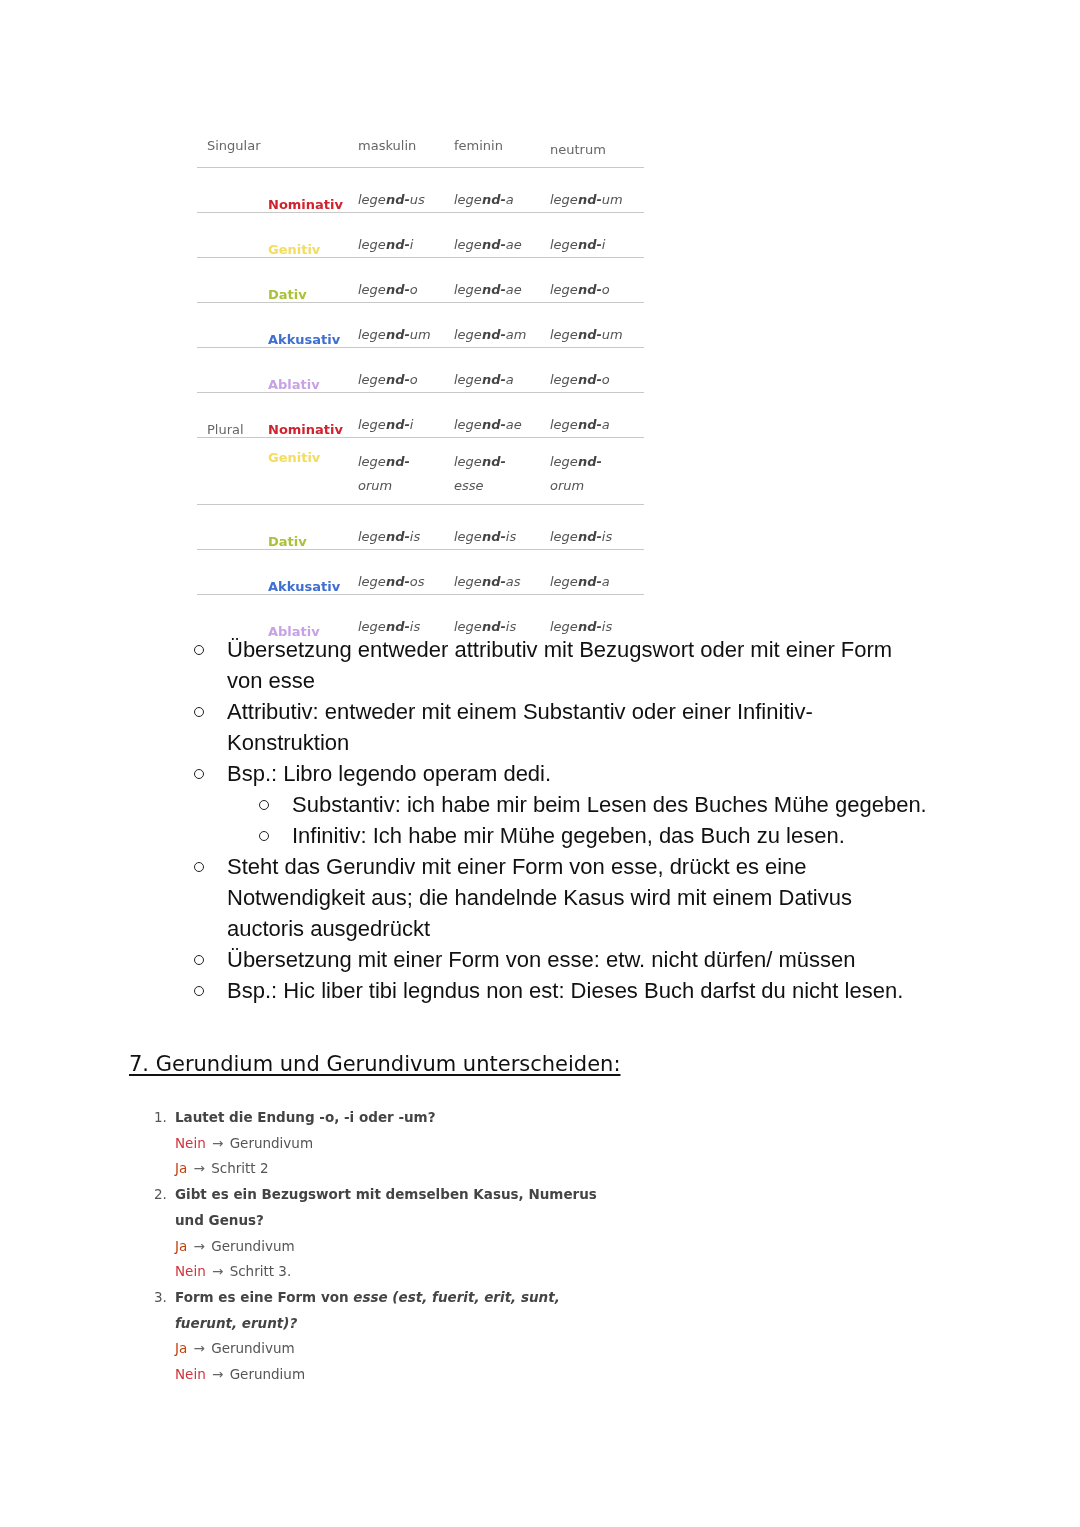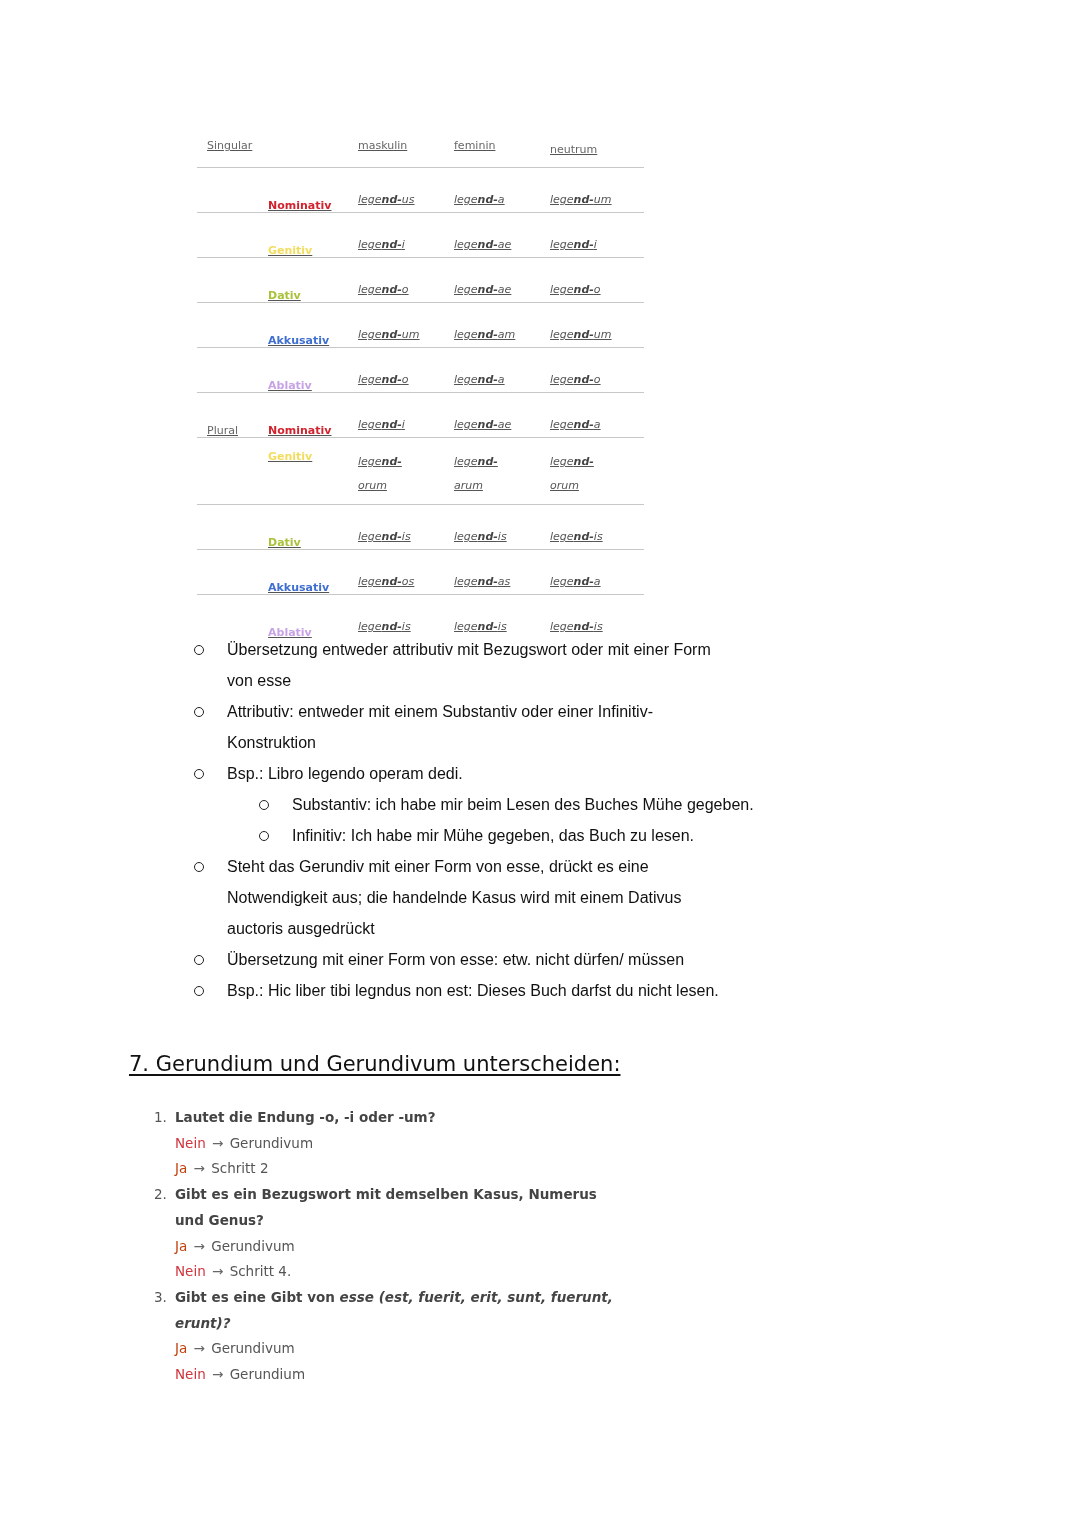--- a/index.html
+++ b/index.html
@@ -1,39 +1,39 @@
 <!DOCTYPE html>
 <html><head>
 <meta charset="utf-8">
 <style>
   html, body { margin: 0; padding: 0; background: #ffffff; }
   body { width: 1080px; height: 1527px; position: relative; overflow: hidden; }
 
   
   .decl-table {
     position: absolute; left: 197px; top: 124px; width: 447px;
-    font-family: "DejaVu Sans", sans-serif; font-size: 11px; color: #555; text-decoration: underline;
+    font-family: "DejaVu Sans", sans-serif; font-size: 13px; color: #555;
   }
   .decl-row { display: flex; border-bottom: 1px solid #c8c8c8; align-items: flex-start; }
   .decl-row.header { height: 43px; align-items: center; }
   .decl-row.std { height: 44px; align-items: flex-end; }
   .decl-row.tall { height: 67px; padding-top: 12px; box-sizing: border-box; }
   .decl-row.last { border-bottom: none; }
   .c-num { width: 71px; padding-left: 10px; box-sizing: border-box; color: #666; }
   .c-case { width: 90px; font-weight: bold; }
   .c-form { width: 96px; font-style: italic; color: #555; line-height: 24px; }
   .c-form.last-col { width: 90px; }
   .c-head { width: 96px; color: #666; }
   .c-head.last-col { width: 90px; margin-top: 7px; }
   .stem-bold { font-weight: bold; color: #444; }
 
   
   .bullets {
     position: absolute; left: 190px; top: 634px; width: 780px;
-    font-family: "Liberation Sans", sans-serif; font-size: 16px; color: #111;
+    font-family: "Liberation Sans", sans-serif; font-size: 22px; color: #111;
     line-height: 31px;
   }
   .b-item { position: relative; padding-left: 37px; }
   .b-item.sub { margin-left: 65px; }
   .b-bullet {
     position: absolute; left: 4px; top: 11px; width: 10px; height: 10px;
     border: 1.4px solid #222; border-radius: 50%; box-sizing: border-box;
   }
 
   
@@ -108,21 +108,21 @@
         <div class="c-num">Plural</div>
         <div class="c-case" style="color: rgb(209, 35, 46);">Nominativ</div>
         <div class="c-form"><span>lege</span><span class="stem-bold">nd-</span><span>i</span></div>
         <div class="c-form"><span>lege</span><span class="stem-bold">nd-</span><span>ae</span></div>
         <div class="c-form last-col"><span>lege</span><span class="stem-bold">nd-</span><span>a</span></div>
       </div>
       <div class="decl-row tall">
         <div class="c-num"></div>
         <div class="c-case" style="color: rgb(242, 221, 94);">Genitiv</div>
         <div class="c-form"><span>lege</span><span class="stem-bold">nd-</span><br><span>orum</span></div>
-        <div class="c-form"><span>lege</span><span class="stem-bold">nd-</span><br><span>arum</span></div>
+        <div class="c-form"><span>lege</span><span class="stem-bold">nd-</span><br><span>esse</span></div>
         <div class="c-form last-col"><span>lege</span><span class="stem-bold">nd-</span><br><span>orum</span></div>
       </div>
       <div class="decl-row std">
         <div class="c-num"></div>
         <div class="c-case" style="color: rgb(169, 194, 58);">Dativ</div>
         <div class="c-form"><span>lege</span><span class="stem-bold">nd-</span><span>is</span></div>
         <div class="c-form"><span>lege</span><span class="stem-bold">nd-</span><span>is</span></div>
         <div class="c-form last-col"><span>lege</span><span class="stem-bold">nd-</span><span>is</span></div>
       </div>
       <div class="decl-row std">
@@ -187,21 +187,21 @@
     <div class="step">
       <span class="step-num">1.</span>
       <div class="step-q"><span>Lautet die Endung -o, -i oder -um?</span></div>
       <div><span class="ans-nein">Nein</span><span class="arrow"> → </span><span>Gerundivum</span></div>
       <div><span class="ans-ja">Ja</span><span class="arrow"> → </span><span>Schritt 2</span></div>
     </div>
     <div class="step">
       <span class="step-num">2.</span>
       <div class="step-q"><span>Gibt es ein Bezugswort mit demselben Kasus, Numerus und Genus?</span></div>
       <div><span class="ans-ja">Ja</span><span class="arrow"> → </span><span>Gerundivum</span></div>
-      <div><span class="ans-nein">Nein</span><span class="arrow"> → </span><span>Schritt 4.</span></div>
+      <div><span class="ans-nein">Nein</span><span class="arrow"> → </span><span>Schritt 3.</span></div>
     </div>
     <div class="step">
       <span class="step-num">3.</span>
-      <div class="step-q"><span>Gibt es eine Gibt von </span><i>esse (est, fuerit, erit, sunt, fuerunt, erunt)?</i></div>
+      <div class="step-q"><span>Form es eine Form von </span><i>esse (est, fuerit, erit, sunt, fuerunt, erunt)?</i></div>
       <div><span class="ans-ja">Ja</span><span class="arrow"> → </span><span>Gerundivum</span></div>
       <div><span class="ans-nein">Nein</span><span class="arrow"> → </span><span>Gerundium</span></div>
     </div>
   </div>
 
 </body></html>

